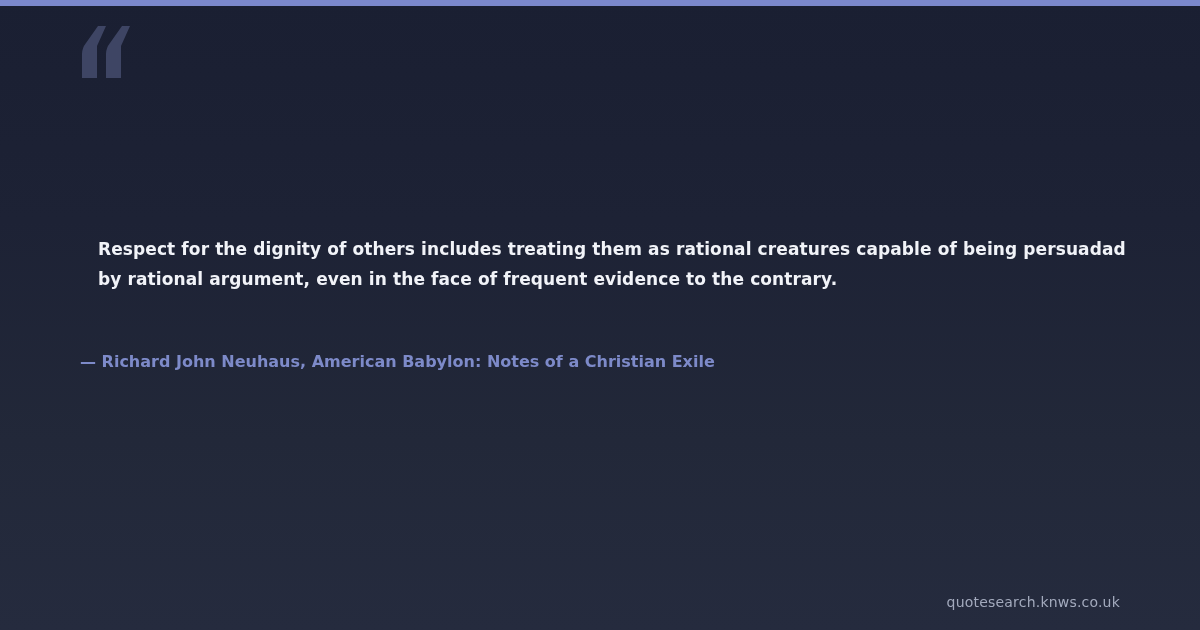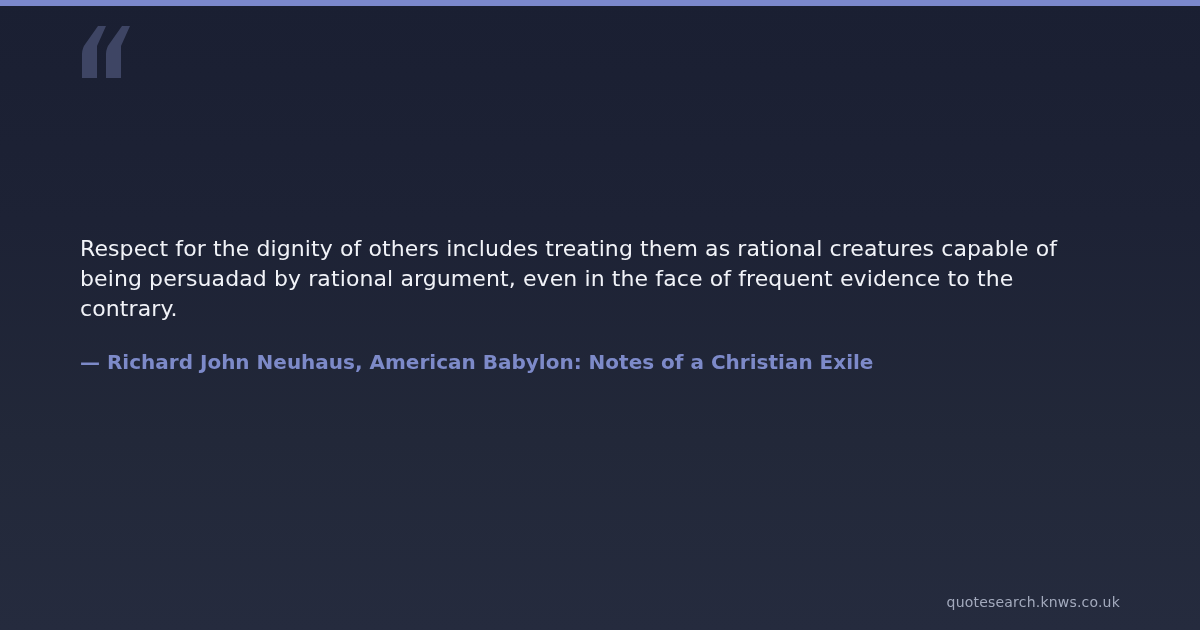--- a/index.html
+++ b/index.html
@@ -46,37 +46,37 @@
     width: 60px;
     height: 70px;
   }
   .quote-mark svg {
     display: block;
   }
 
   
   .quote-body {
     position: absolute;
-    left: 80px;
+    left: 98px;
     top: 234px;
     width: 1036px;
-    font-size: 22px;
+    font-size: 17px;
     line-height: 30px;
-    font-weight: 400;
+    font-weight: 700;
     color: #f1f3f8;
     letter-spacing: 0.1px;
   }
 
   
   .attribution {
     position: absolute;
     left: 80px;
     top: 349px;
     width: 1040px;
-    font-size: 20px;
+    font-size: 16px;
     line-height: 26px;
     font-weight: 700;
     color: #7d8ac9;
     white-space: nowrap;
   }
 
   
   .watermark {
     position: absolute;
     right: 80px;

